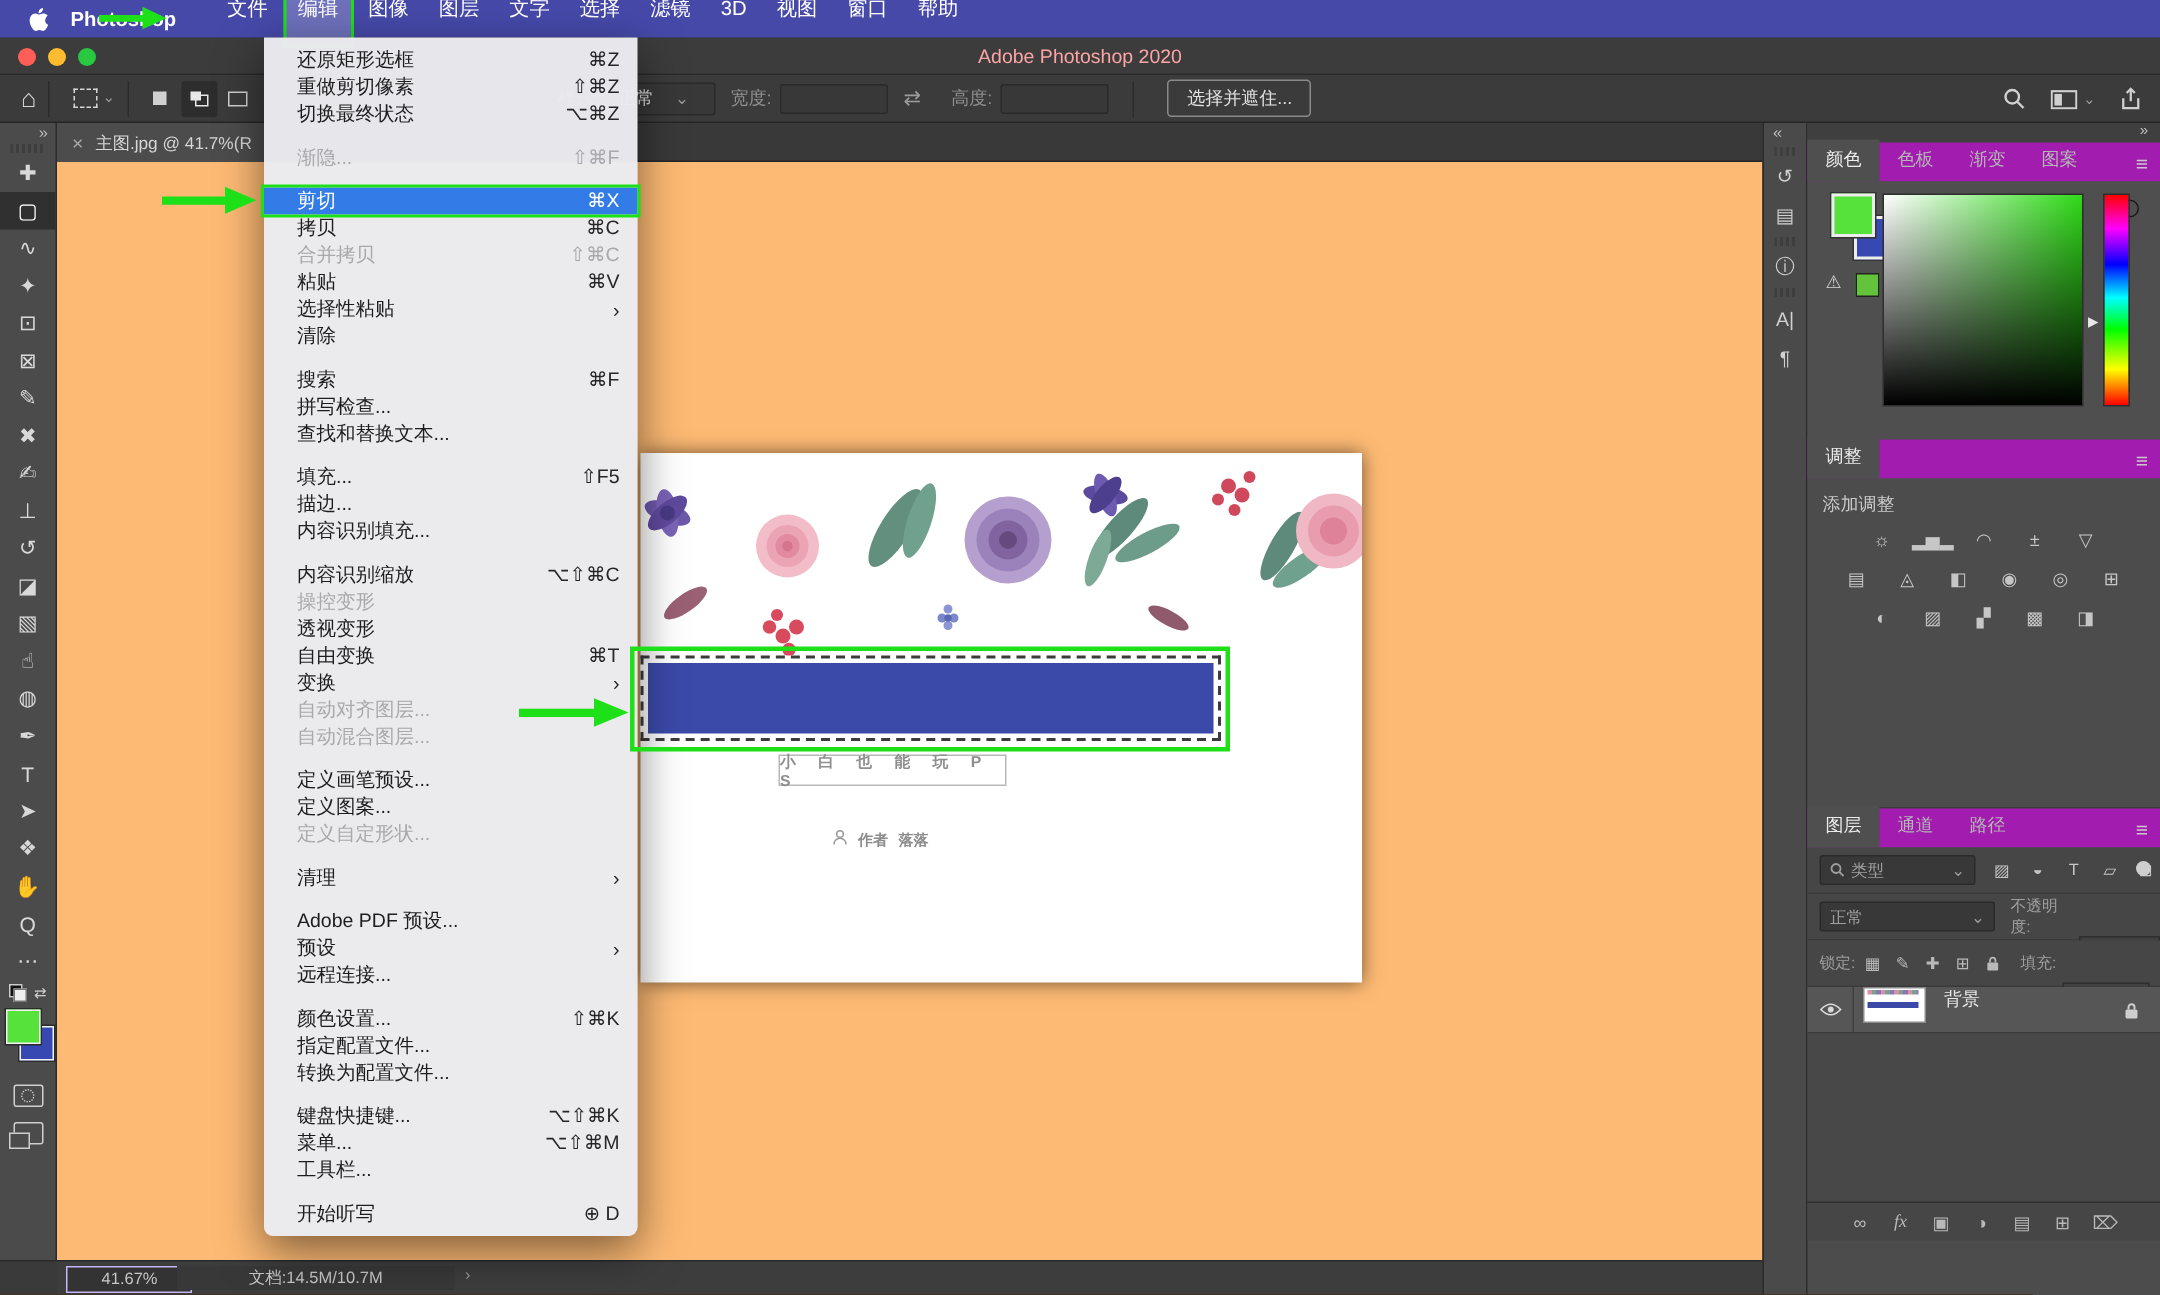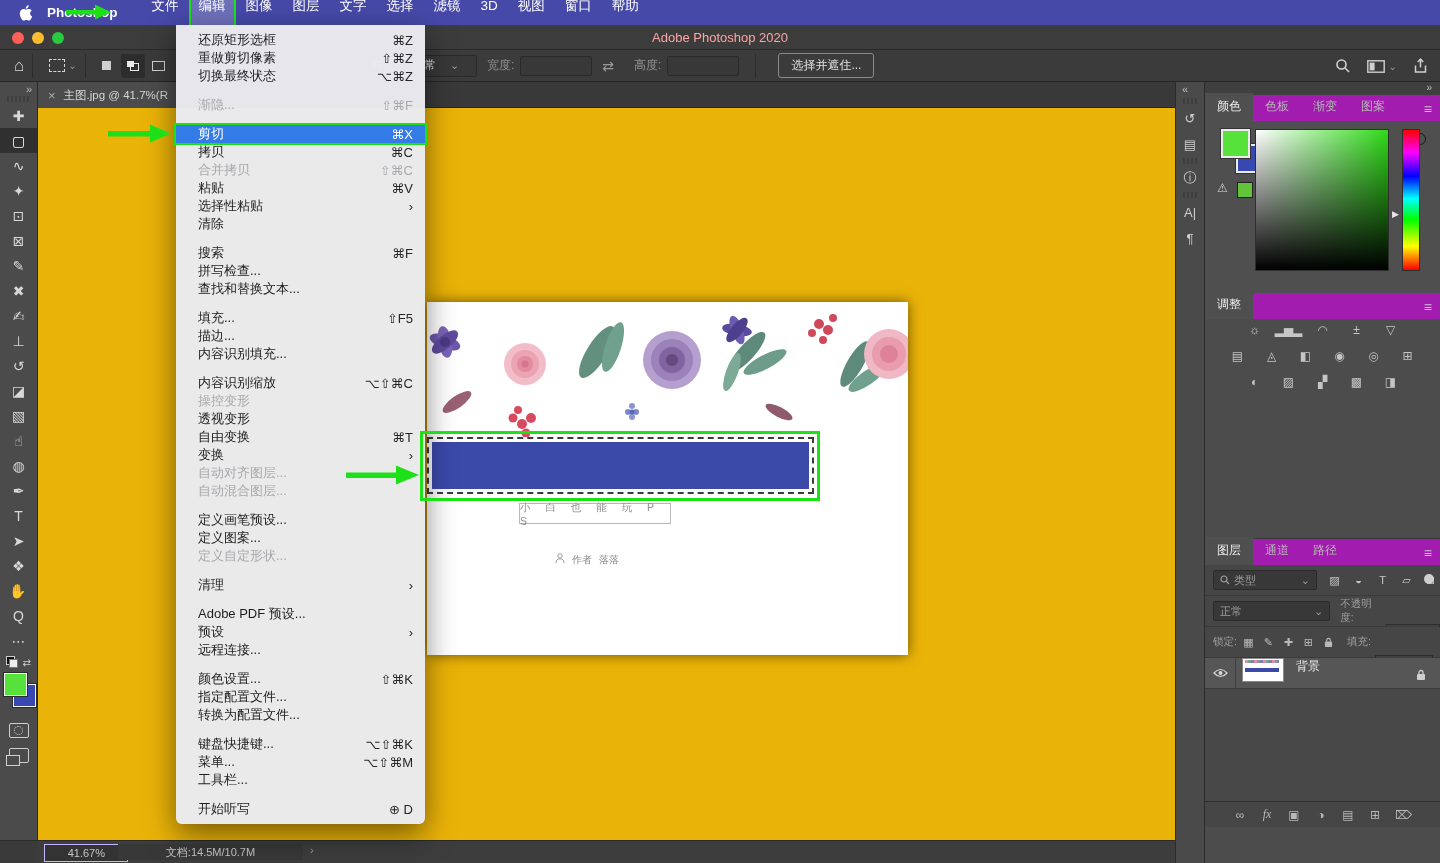--- a/index.html
+++ b/index.html
@@ -53,21 +53,21 @@
   #bg-swatch{position:absolute;left:13px;top:11px;width:21px;height:21px;background:#3748b2;border:1.5px solid #f2f2f2;box-shadow:0 0 0 1px #2b2b2b;}
   #quickmask-icon{margin:8px auto 0;width:18px;height:13px;border:1.5px solid #cfcfcf;border-radius:2px;display:flex;align-items:center;justify-content:center;}
   #quickmask-icon i{display:block;width:7px;height:7px;border:1px dotted #cfcfcf;border-radius:50%;}
   #screenmode-icon{margin:10px auto 0;position:relative;width:18px;height:13px;border:1.5px solid #cfcfcf;border-radius:2px;}
   #screenmode-icon i{position:absolute;left:-4px;bottom:-4px;width:12px;height:9px;border:1.5px solid #cfcfcf;background:#4b4b4b;}
   
   #tabbar{position:absolute;left:38px;top:82px;width:1137px;height:26px;background:#393939;border-bottom:1px solid #262626;box-sizing:border-box;z-index:3;}
   #doctab{position:absolute;left:0;top:0;height:26px;background:#4c4c4c;display:flex;align-items:center;
     padding:0 14px 0 10px;font-size:11.5px;color:#d6d6d6;gap:8px;border-right:1px solid #2b2b2b;}
   #doctab .close{color:#aaa;font-size:13px;}
-  #pasteboard{position:absolute;left:38px;top:108px;width:1137px;height:732px;background:#eab308;z-index:2;}
+  #pasteboard{position:absolute;left:38px;top:108px;width:1137px;height:732px;background:#fdba74;z-index:2;font-weight:bold;}
   #canvas{position:absolute;left:389px;top:194px;width:481px;height:353px;background:#fff;box-shadow:0 0 12px rgba(0,0,0,.55);}
   #sel-box{position:absolute;left:0;top:135px;width:387px;height:57px;border:2px dashed #3c3c3c;box-sizing:border-box;background:#fff;}
   #blue-rect{position:absolute;left:3px;top:3px;width:377px;height:47px;background:#3b49a9;}
   #caption-box{position:absolute;left:92px;top:201px;width:150px;height:19px;border:1px solid #b8b8b8;
     display:flex;align-items:center;justify-content:center;font-size:10.5px;letter-spacing:6px;color:#8f8f8f;}
   #author-row{position:absolute;left:0;top:233px;width:320px;display:flex;align-items:flex-start;justify-content:center;gap:7px;font-size:10px;color:#8c8c8c;margin-top:18px;}
   
   #statusbar{position:absolute;left:38px;top:840px;width:1137px;height:23px;background:#3d3d3d;border-top:1px solid #2a2a2a;box-sizing:border-box;font-size:11px;color:#c6c6c6;z-index:3;}
   #zoom-field{position:absolute;left:6px;top:3px;width:60px;height:16px;background:#333;border:1px solid #c4b5fd;text-align:right;line-height:16px;padding-right:22px;}
   #doc-sizes{position:absolute;left:80px;top:3px;width:185px;height:16px;background:#383838;text-align:center;line-height:16px;}
@@ -412,20 +412,21 @@
       </div>
       <span id="cp-hue-arrow">▶</span>
       <div id="cp-hue"></div>
     </div>
 
     <div class="ptabs">
       <span class="ptab active">调整</span>
       <span class="pmenu">≡</span>
     </div>
     <div id="adj-body">
+      <div id="adj-label">添加调整</div>
       <div id="adj-rows">
           <div class="adj-row">
             <span class="adj-icon">☼</span>
             <span class="adj-icon">▂▅▂</span>
             <span class="adj-icon">◠</span>
             <span class="adj-icon">±</span>
             <span class="adj-icon">▽</span>
           </div>
           <div class="adj-row">
             <span class="adj-icon">▤</span>

